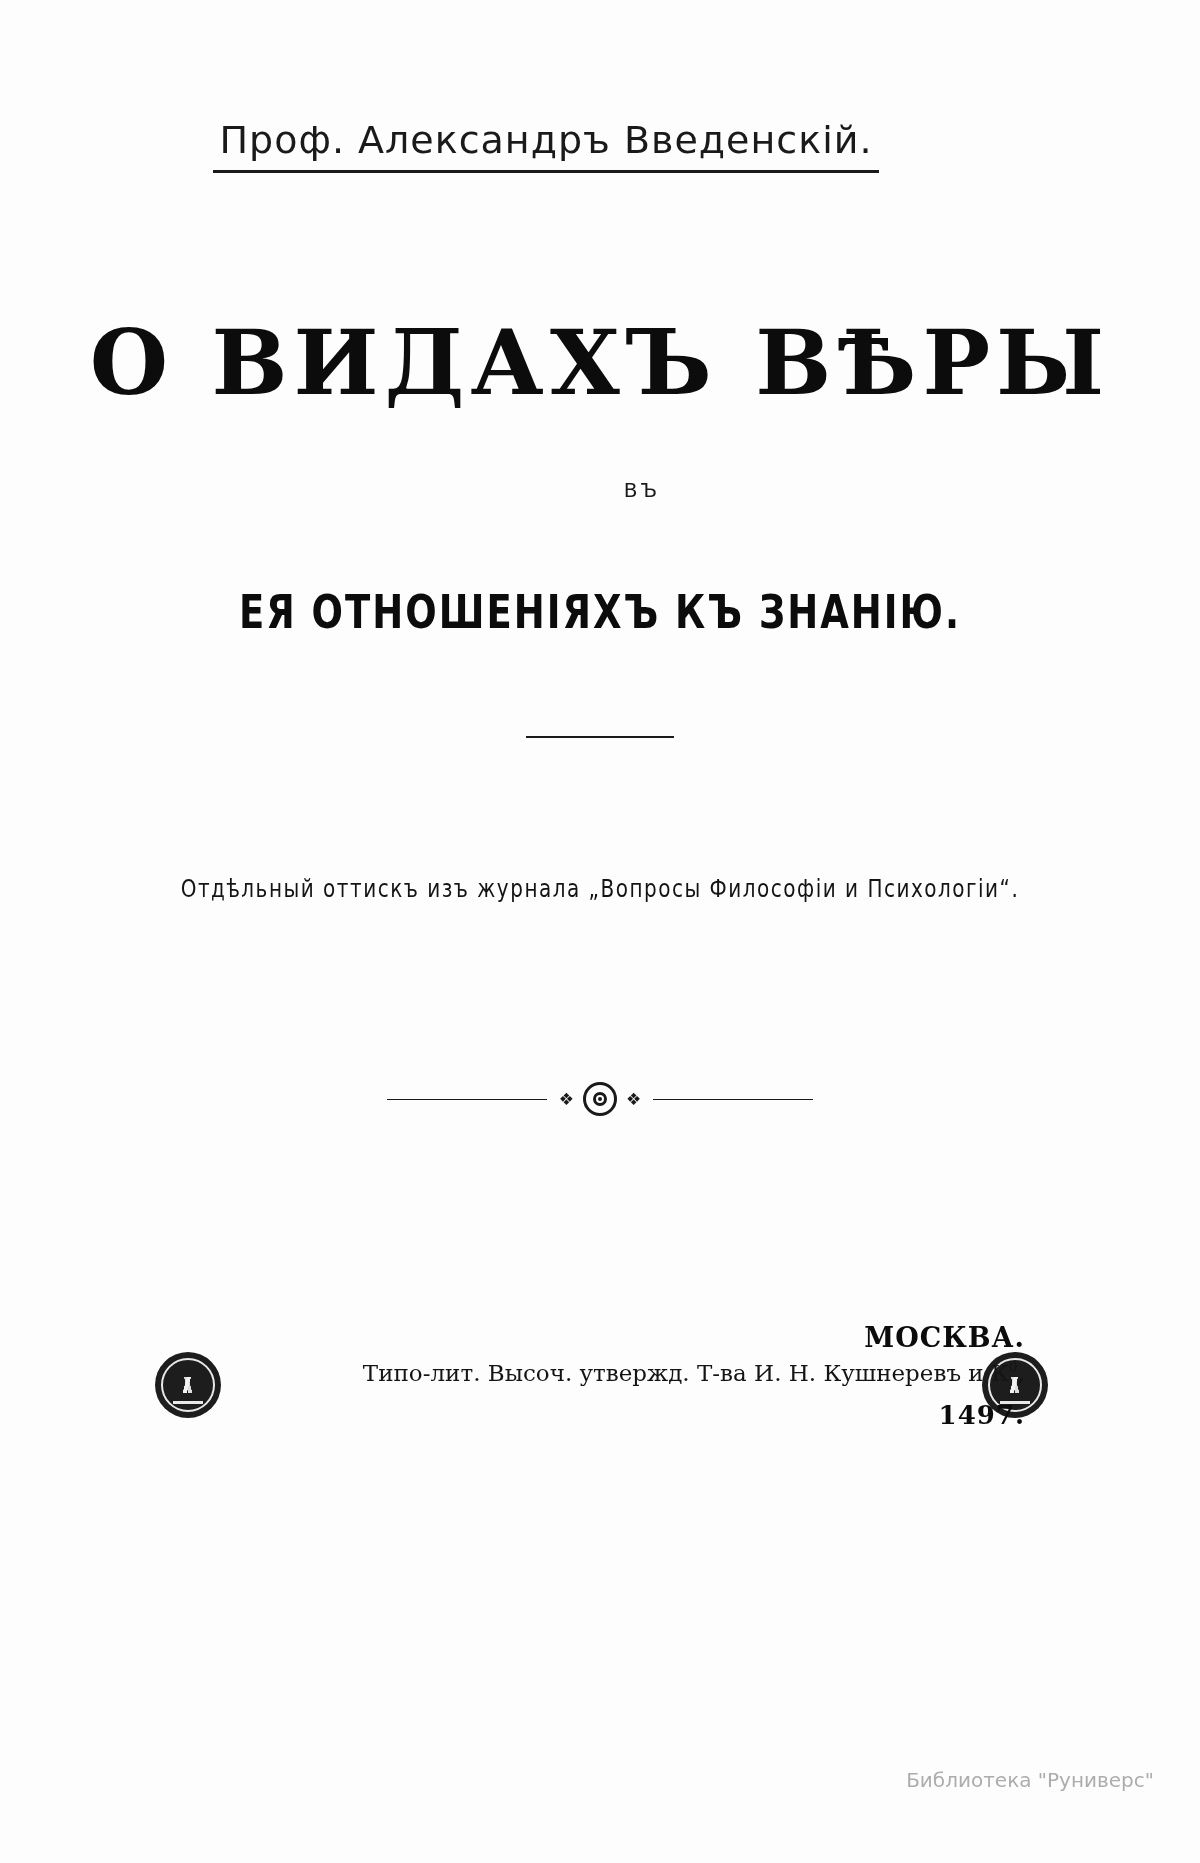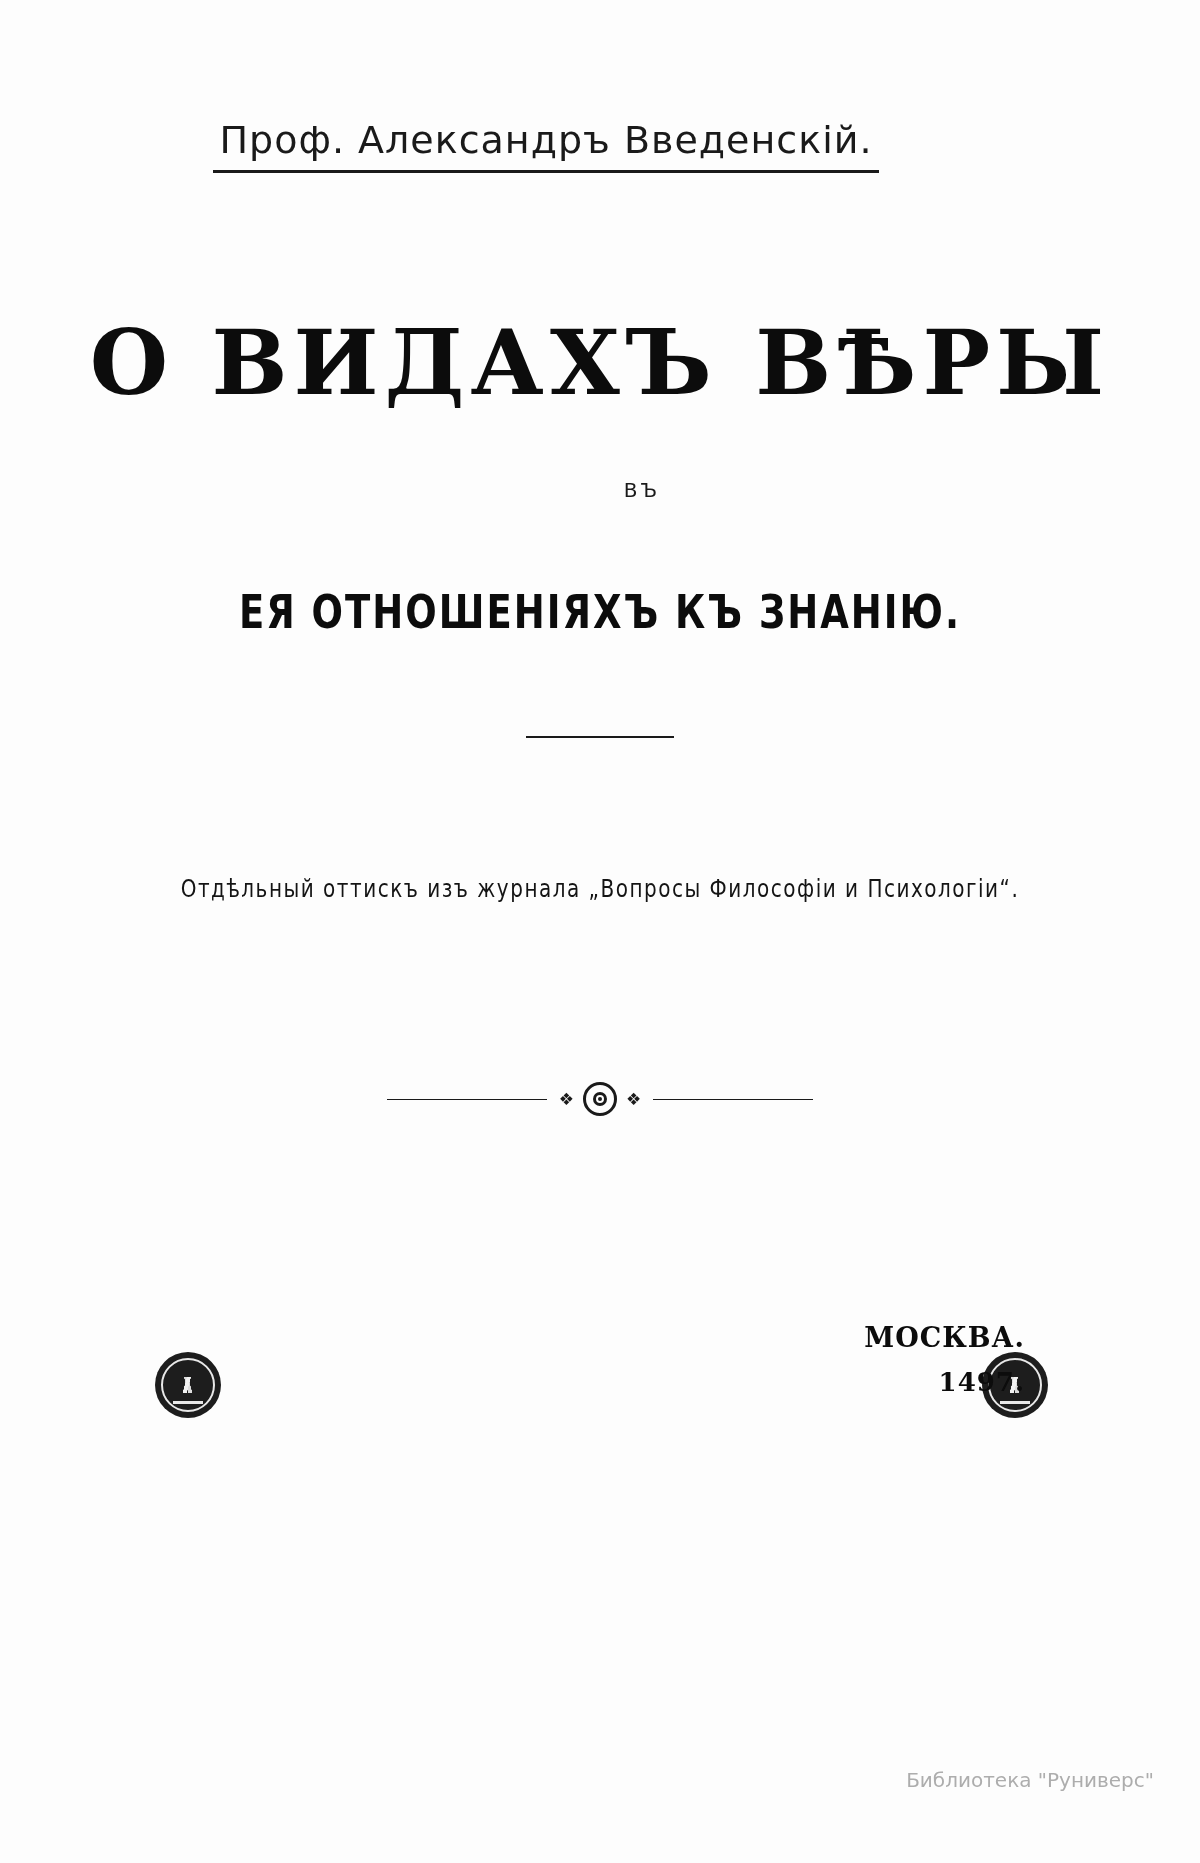--- a/index.html
+++ b/index.html
@@ -294,18 +294,19 @@
   </div>
 
   <div class="seal right">
     <span class="inner"></span>
     <span class="mark"></span>
     <span class="base"></span>
   </div>
 
   <div class="imprint">
     <div class="imprint-city">МОСКВА.</div>
+    <div class="imprint-printer"><span>Типо-лит. Высоч. утвержд. Т-ва И. Н. Кушнеревъ и К</span><sup>0</sup><span>,</span></div>
     <div class="imprint-year">1497.</div>
   </div>
 
   <div class="watermark">Библиотека "Руниверс"</div>
 
 </div>
 
 </body></html>

